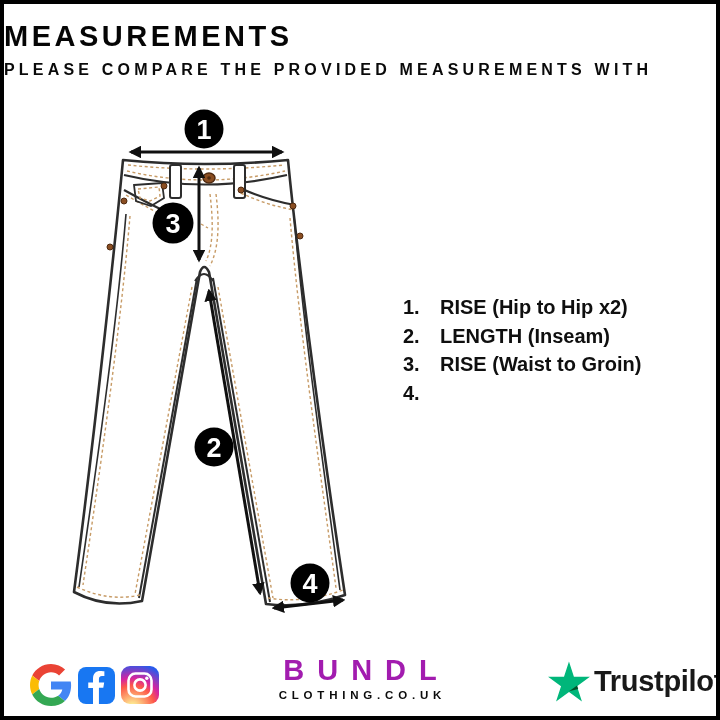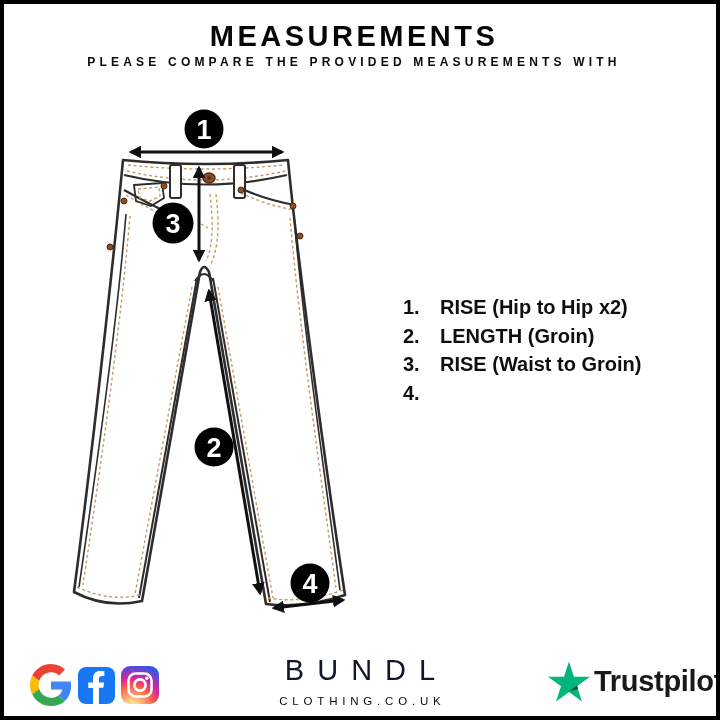--- a/index.html
+++ b/index.html
@@ -6,41 +6,41 @@
   body{
     width:720px;height:720px;
     background:#ffffff;
     border:4px solid #000000;
     box-sizing:border-box;
     position:relative;
     overflow:hidden;
     font-family:"Liberation Sans", sans-serif;
     color:#0a0a0a;
   }
-  .header{position:absolute;top:16px;left:0;right:12px;text-align:center;}
+  .header{position:absolute;top:16px;left:0;right:12px;}
   .title{font-size:29px;font-weight:800;letter-spacing:3.5px;color:#050505;}
-  .subtitle{font-size:12px;font-weight:700;letter-spacing:4.2px;line-height:19px;color:#0a0a0a;}
+  .subtitle{margin-top:7px;font-size:16px;font-weight:700;letter-spacing:4.2px;line-height:19px;color:#0a0a0a;}
 
   .jeans-svg{position:absolute;left:0;top:0;width:712px;height:712px;}
   .stitch{stroke:#c79b66;stroke-width:1.4;fill:none;stroke-dasharray:3 2.6;}
   .seam{stroke:#2d2d2d;fill:none;}
   .marker-num{font-family:"Liberation Sans",sans-serif;font-size:27px;font-weight:bold;fill:#ffffff;text-anchor:middle;}
 
   .legend{position:absolute;left:399px;top:289px;width:305px;}
   .legend-row{display:flex;font-size:20px;font-weight:700;line-height:28.5px;color:#0f0f0f;}
   .legend-num{width:37px;flex:0 0 37px;}
 
   .social{position:absolute;left:26px;top:660px;display:flex;align-items:center;gap:6px;}
   .g-icon{width:42px;height:42px;}
   .fb-icon{width:37px;height:37px;border-radius:8px;background:#1877F2;overflow:hidden;}
   .ig-icon{width:38px;height:38px;border-radius:9px;
     background:radial-gradient(circle at 30% 110%, #fdf497 0%, #fdf497 5%, #fd5949 45%, #d6249f 60%, #285AEB 90%);}
   .brand{position:absolute;left:0;right:0;top:650px;text-align:center;}
-  .brand-name{font-size:29px;font-weight:400;letter-spacing:13px;text-indent:13px;color:#0f172a;}
-  .brand-domain{margin-top:8px;font-size:11.5px;font-weight:400;letter-spacing:4.8px;text-indent:4.8px;color:#0b0b0b;}
+  .brand-name{font-size:29px;font-weight:700;letter-spacing:13px;text-indent:13px;color:#a21caf;}
+  .brand-domain{margin-top:2px;font-size:11.5px;font-weight:700;letter-spacing:4.8px;text-indent:4.8px;color:#0b0b0b;}
   .trustpilot{position:absolute;left:544px;top:657px;display:flex;align-items:center;gap:4px;}
   .tp-text{font-size:29px;font-weight:600;letter-spacing:-0.3px;color:#191919;}
 </style>
 </head>
 <body>
 
 <div class="header">
   <div class="title">MEASUREMENTS</div>
   <div class="subtitle">
     <div>PLEASE COMPARE THE PROVIDED MEASUREMENTS WITH</div>
@@ -145,21 +145,21 @@
   </g>
 </svg>
 
 <div class="legend">
   <div class="legend-row">
     <span class="legend-num">1.</span>
     <span>RISE (Hip to Hip x2)</span>
   </div>
   <div class="legend-row">
     <span class="legend-num">2.</span>
-    <span>LENGTH (Groin)</span>
+    <span>LENGTH (Inseam)</span>
   </div>
   <div class="legend-row">
     <span class="legend-num">3.</span>
     <span>RISE (Waist to Groin)</span>
   </div>
   <div class="legend-row">
     <span class="legend-num">4.</span>
   </div>
 </div>
 

